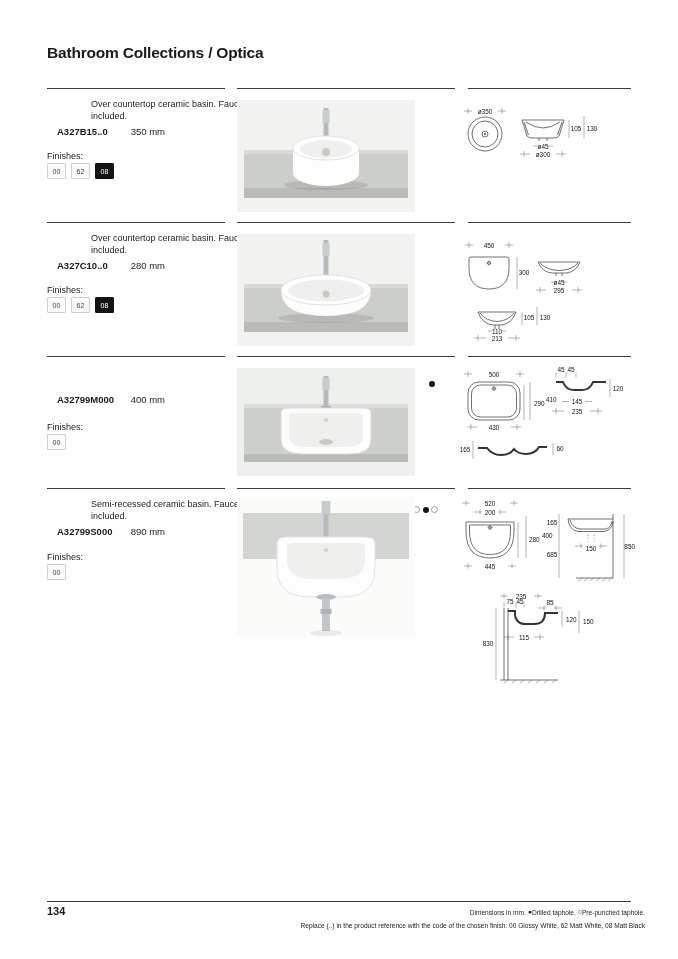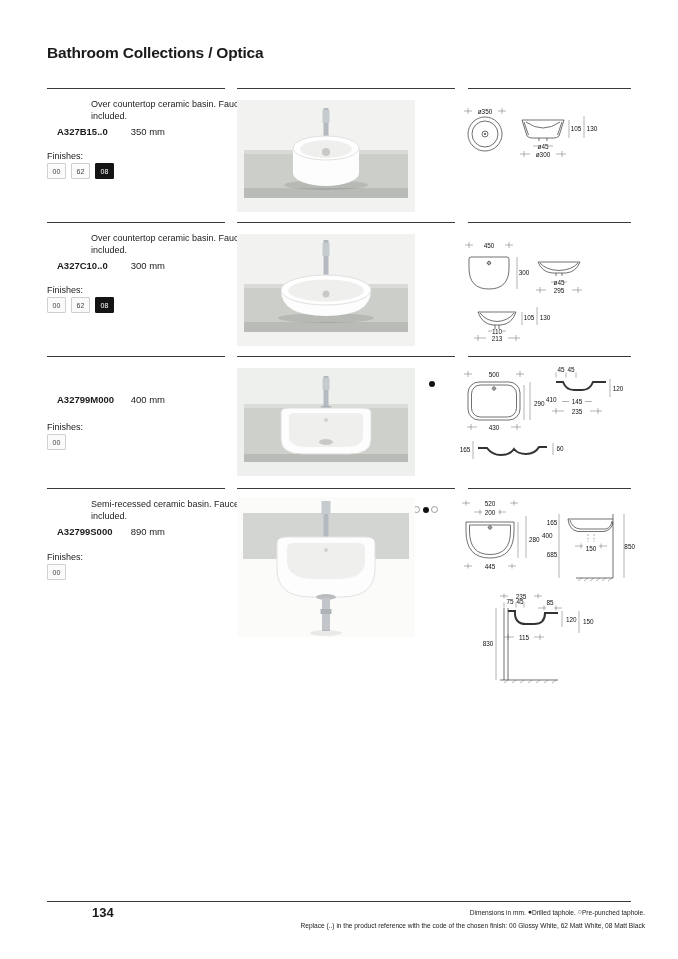--- a/index.html
+++ b/index.html
@@ -21,21 +21,21 @@
   .tapholes{position:absolute;display:flex;gap:2.5px;align-items:center;}
   .dotg{width:6px;height:6px;border-radius:50%;}
   .dotg.filled{background:#111;}
   .dotg.open{width:5px;height:5px;border:1px solid #9a9a9a;background:#fff;}
   .tech{position:absolute;}
   .tech text{font-size:6.4px;fill:#111;font-family:"Liberation Sans","DejaVu Sans",sans-serif;}
   .tech path,.tech line,.tech rect,.tech circle,.tech ellipse{fill:none;stroke:#333;stroke-width:0.7;}
   .tech .dim{stroke:#666;stroke-width:0.5;}
   .tech .thick{stroke-width:2;}
   .tech .fillpt{fill:#333;stroke:none;}
-  .footer-page{position:absolute;left:47px;top:905px;font-size:13px;font-weight:bold;margin-left:45px;}
+  .footer-page{position:absolute;left:47px;top:905px;font-size:11px;font-weight:bold;}
   .footer-notes{position:absolute;right:47px;top:905px;width:420px;text-align:right;font-size:6.6px;color:#222;line-height:13px;}
   .fdot{display:inline-block;font-size:7px;vertical-align:0.5px;}
 </style>
 </head>
 <body>
 
 <div class="page">
 
   <div class="title">Bathroom Collections / Optica</div>
 
@@ -102,21 +102,21 @@
     <text x="83" y="58.5" text-anchor="middle">ø300</text>
   </svg>
 
   <div class="rule" style="left:47px;top:222px;width:178px;"></div>
   <div class="rule" style="left:237px;top:222px;width:218px;"></div>
   <div class="rule" style="left:468px;top:222px;width:163px;"></div>
 
   <div class="desc" style="top:232px;">Over countertop ceramic basin. Faucet not included.</div>
   <div class="refline" style="top:260px;">
     <span class="ref">A327C10..0</span>
-    <span class="size">300 mm</span>
+    <span class="size">280 mm</span>
   </div>
   <div class="fin-label" style="top:285px;">Finishes:</div>
   <div class="chips" style="top:297px;">
     <span class="chip">00</span>
     <span class="chip">62</span>
     <span class="chip chip--dark">08</span>
   </div>
 
   <div class="photo" style="top:234px;">
     <svg width="178" height="112" viewBox="0 0 178 112">

